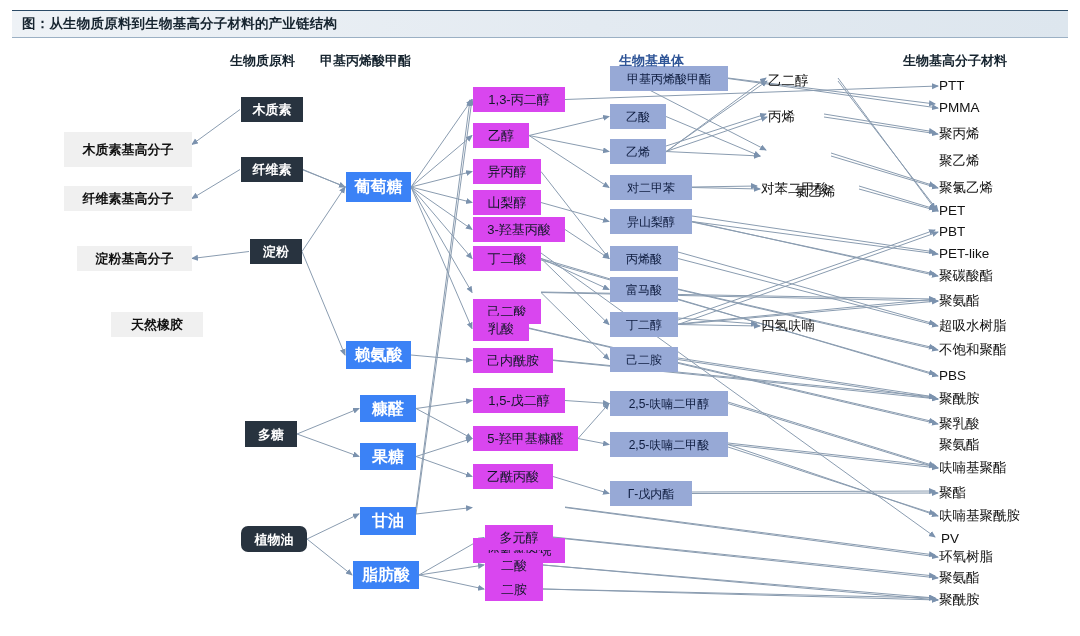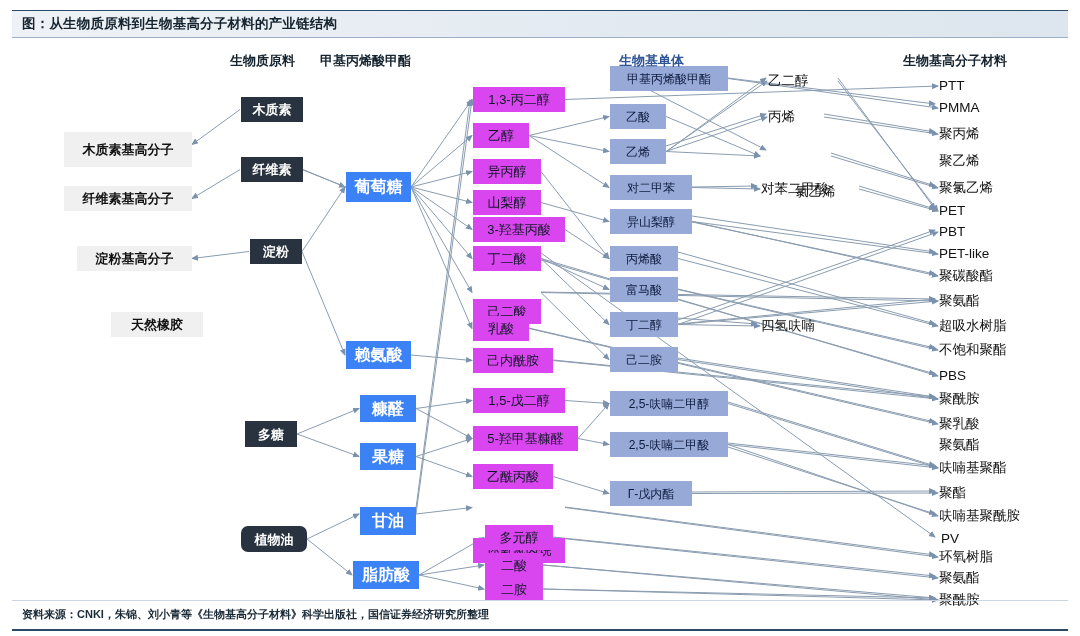--- a/index.html
+++ b/index.html
@@ -221,17 +221,14 @@
       <div class="node n-plain" style="left: 939px; top: 570px; width: 70px; height: 16px;">聚氨酯</div>
       <div class="node n-plain" style="left: 939px; top: 592px; width: 70px; height: 16px;">聚酰胺</div>
     </div>
   <div id="heads-layer">
       <div class="colhead dark" style="left: 230px; top: 52px;">生物质原料</div>
       <div class="colhead dark" style="left: 320px; top: 52px;">甲基丙烯酸甲酯</div>
       <div class="colhead blue" style="left: 619px; top: 52px;">生物基单体</div>
       <div class="colhead dark" style="left: 903px; top: 52px;">生物基高分子材料</div>
     </div>
 
-  <div id="footerbar">
-    <div class="ft">资料来源：CNKI，朱锦、刘小青等《生物基高分子材料》科学出版社，国信证券经济研究所整理</div>
-  </div>
 
 </div>
 
 </body></html>

